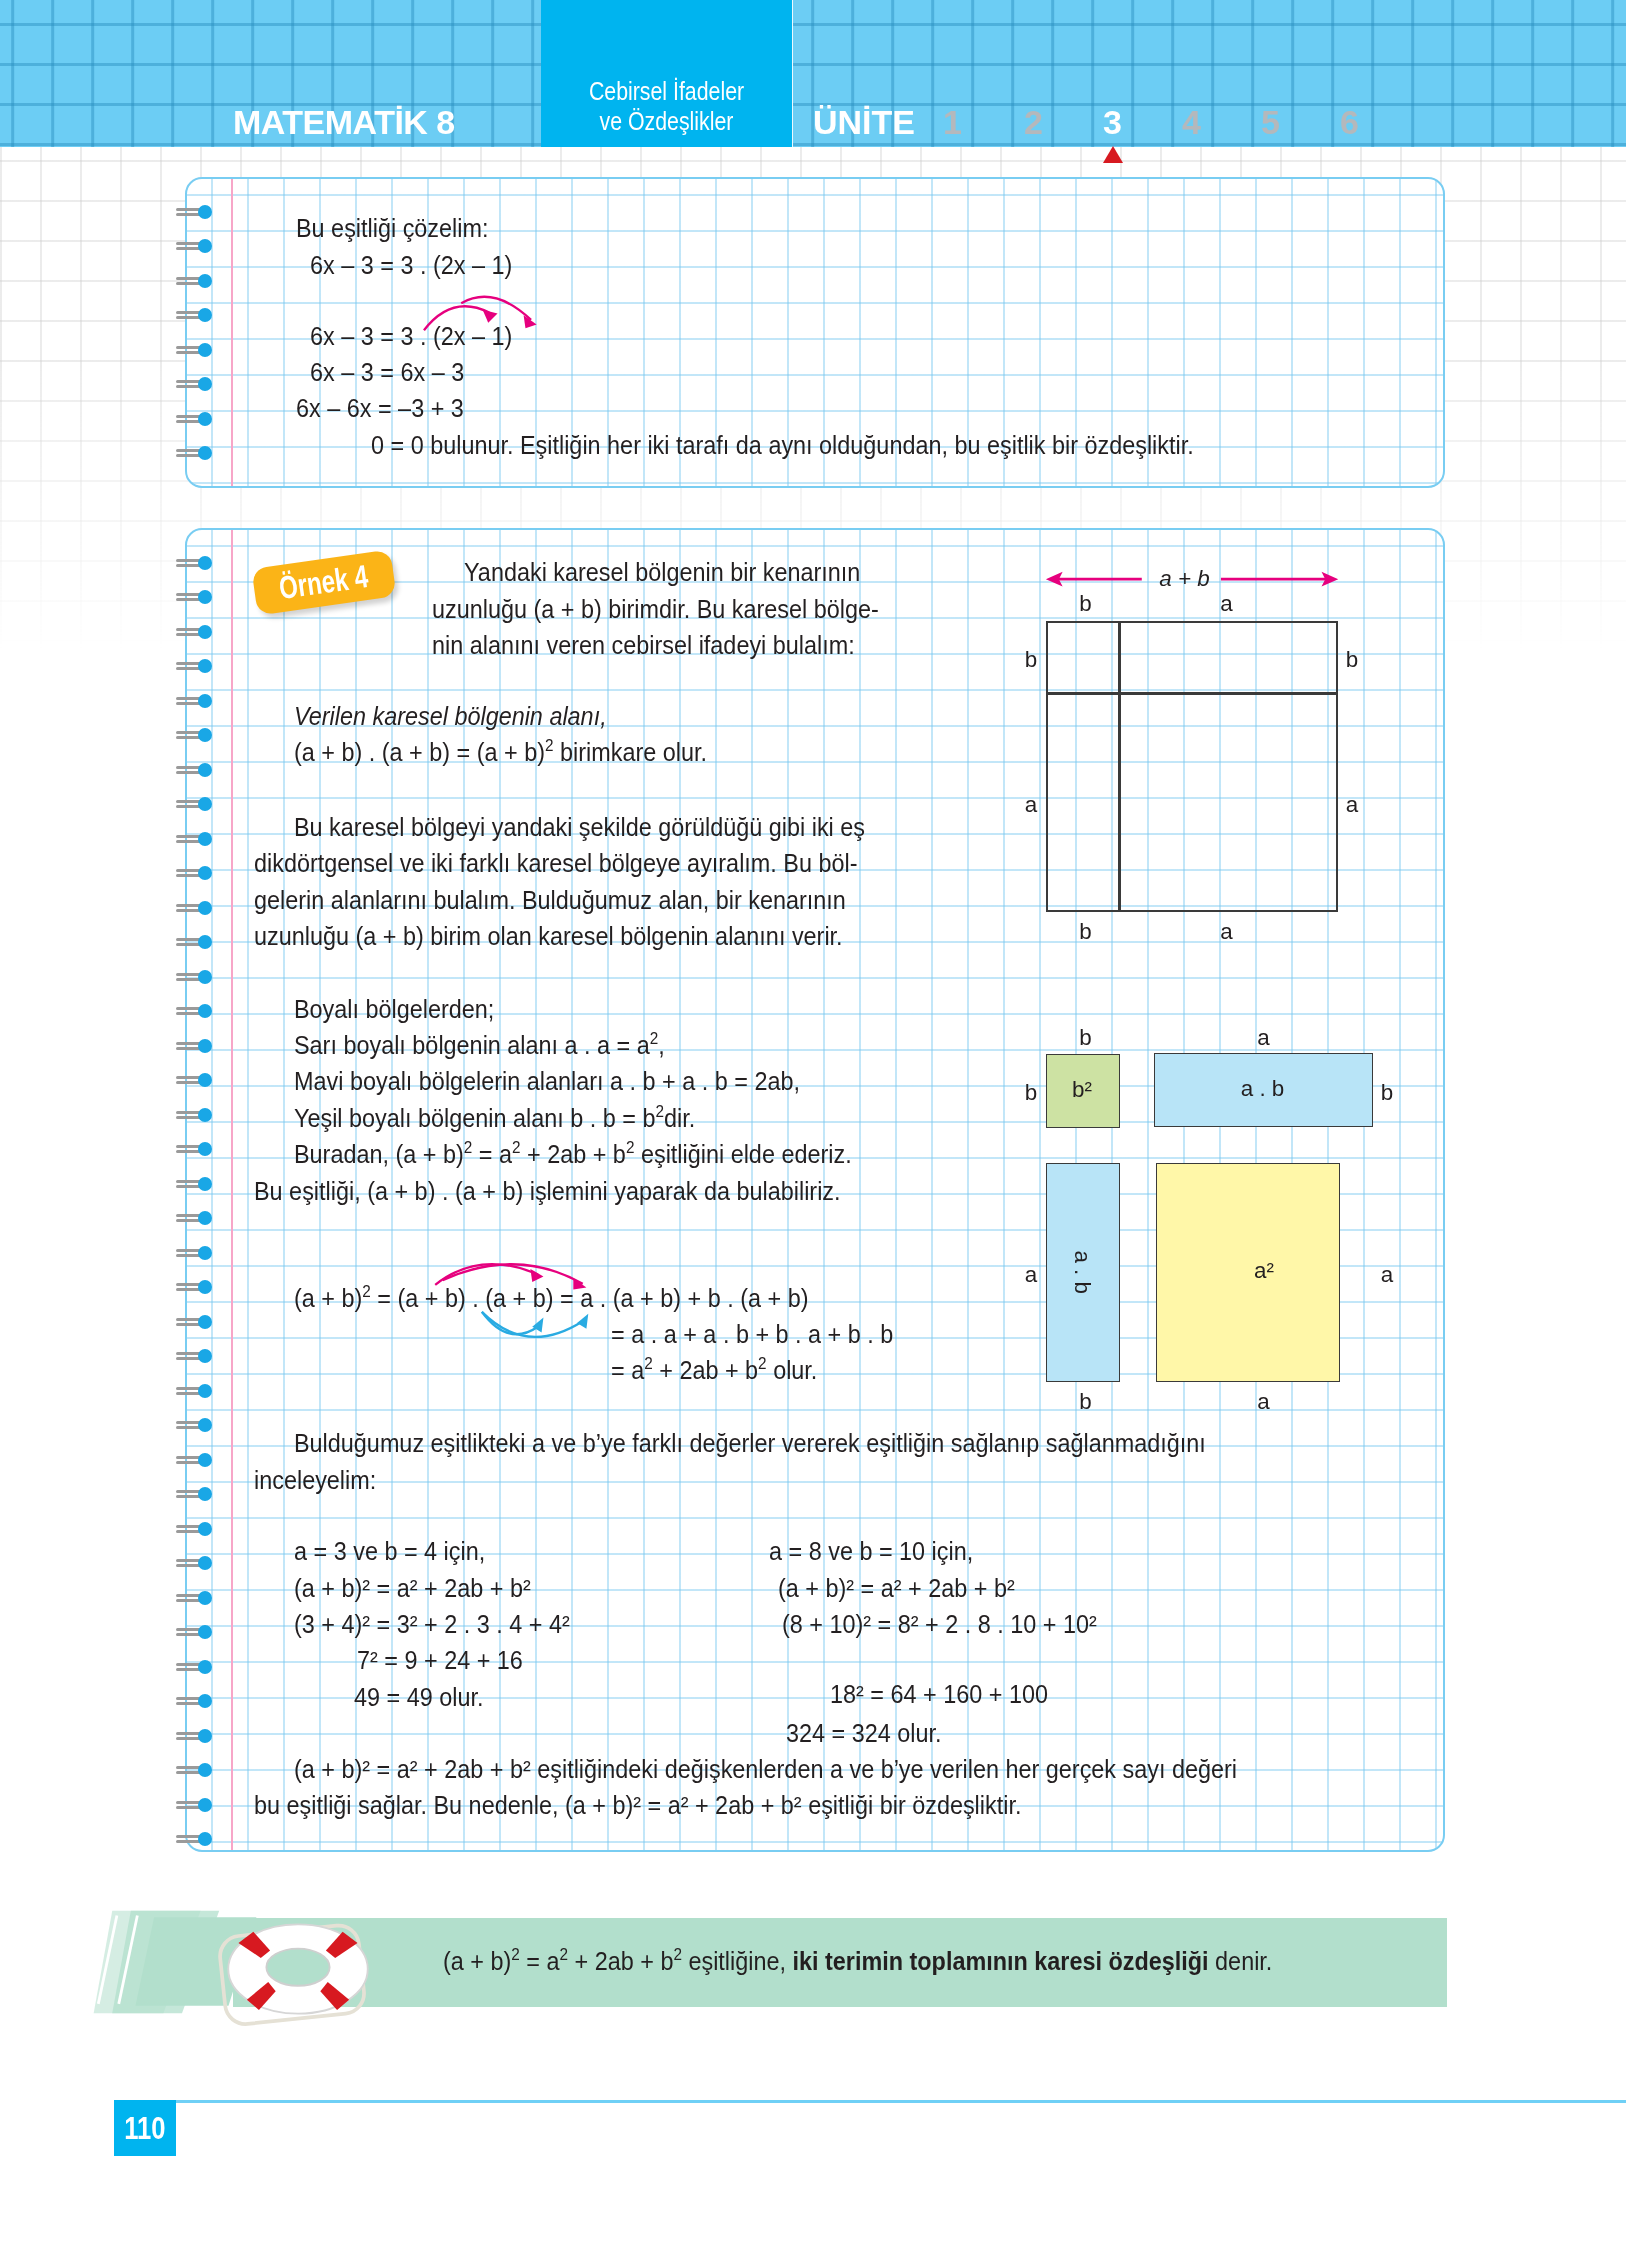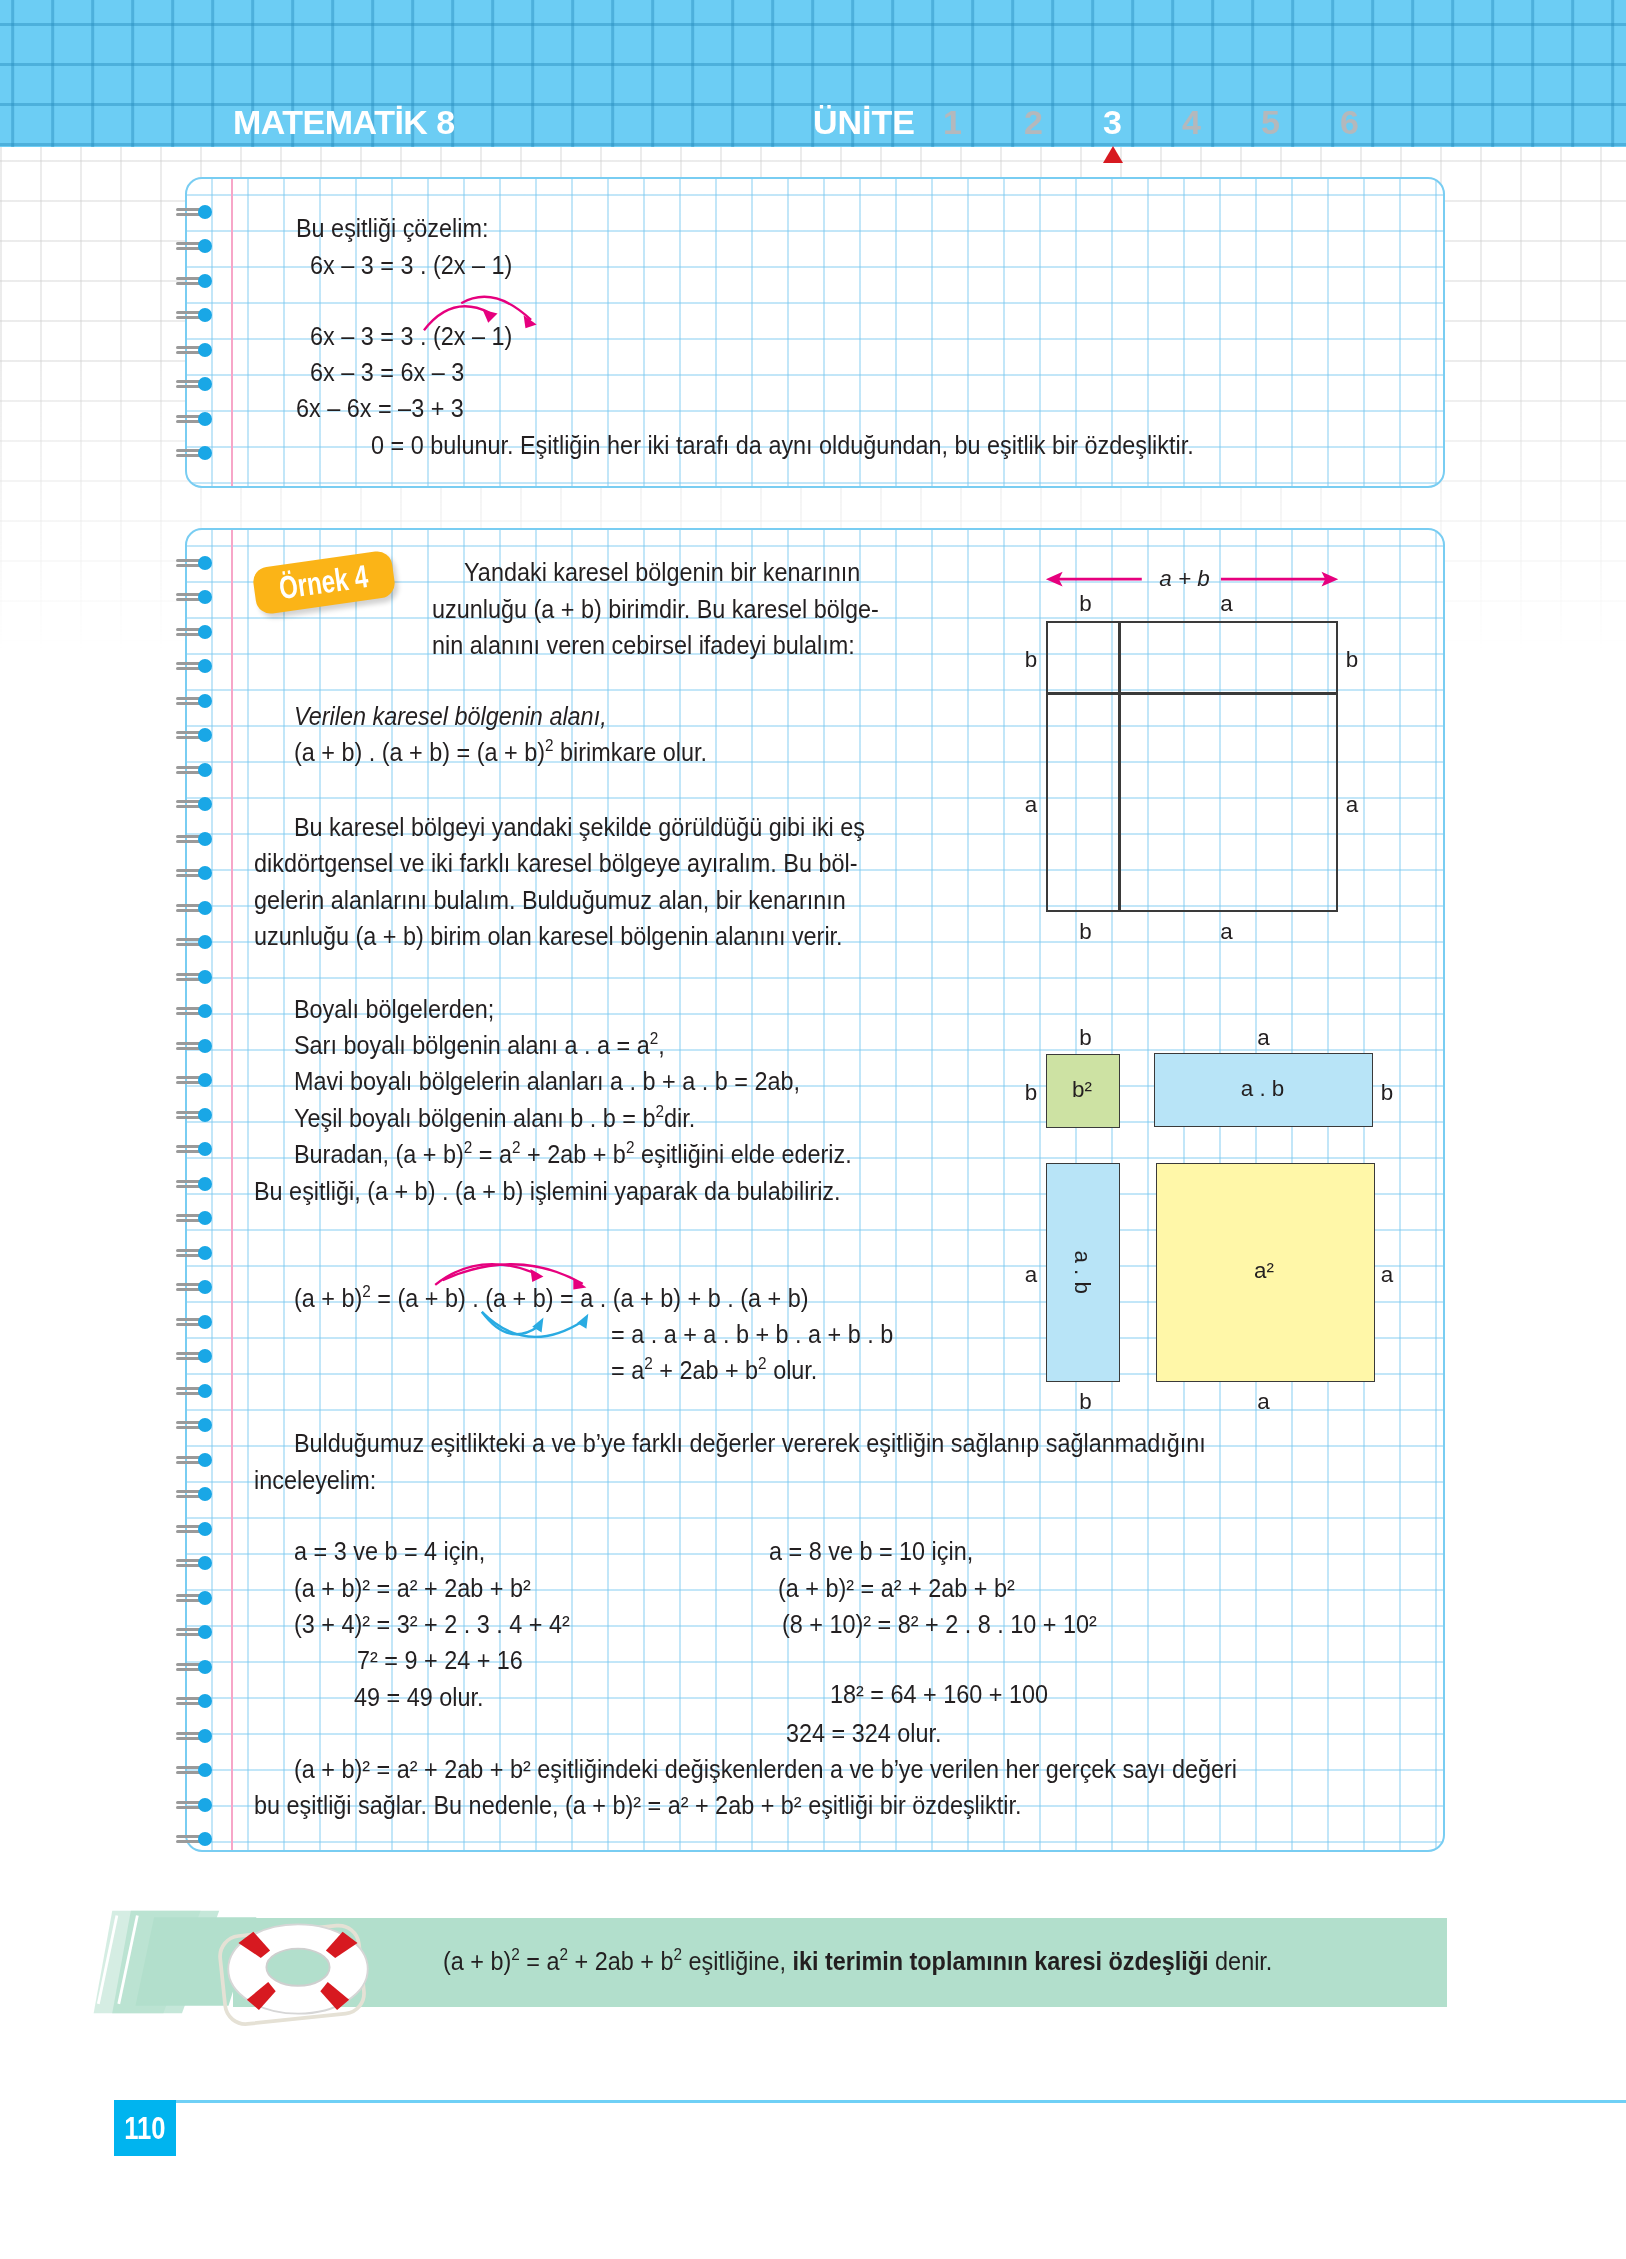--- a/index.html
+++ b/index.html
@@ -111,20 +111,24 @@
   }
   .page-num span { display:inline-block; transform: scaleX(0.8); }
 </style>
 </head>
 <body>
 
 <div class="page-bg"></div>
 
 <div class="header">
   <div class="brand">MATEMATİK 8</div>
+  <div class="chapter-tab">
+    <span>Cebirsel İfadeler</span>
+    <span>ve Özdeşlikler</span>
+  </div>
   <div class="unit-label">ÜNİTE</div>
   <div class="unit-num" style="left:943px">1</div>
   <div class="unit-num" style="left:1024px">2</div>
   <div class="unit-num active" style="left:1103px">3</div>
   <div class="unit-num" style="left:1182px">4</div>
   <div class="unit-num" style="left:1261px">5</div>
   <div class="unit-num" style="left:1340px">6</div>
 </div>
 <div class="unit-marker"></div>
 
@@ -468,21 +472,21 @@
 
   <div class="box" style="left:1046px; top:1054px; width:74px; height:74px; background:#cde2a3; border-width:1.9px;">
     <div class="lbl" style="left:0; top:24px; width:70px;">b²</div>
   </div>
   <div class="box" style="left:1154px; top:1053px; width:219px; height:74px; background:#b8e4f7; border-width:1.9px;">
     <div class="lbl" style="left:0; top:24px; width:215px;">a . b</div>
   </div>
   <div class="box" style="left:1046px; top:1163px; width:74px; height:219px; background:#b8e4f7; border-width:1.9px;">
     <div class="lbl" style="left:-73px; top:97px; width:215px; transform:rotate(90deg);">a . b</div>
   </div>
-  <div class="box" style="left:1156px; top:1163px; width:219px; height:219px; background:#fff7a8; border-width:1.9px;">
+  <div class="box" style="left:1156px; top:1163px; width:184px; height:219px; background:#fff7a8; border-width:1.9px;">
     <div class="lbl" style="left:0; top:96px; width:214px;">a²</div>
   </div>
 </div>
 
 <svg class="stripes" viewBox="0 0 200 150">
   <path d="M25 20 L120 20 L80 130 L5 130 Z" fill="#b2dfcc" opacity="0.55"></path>
   <path d="M45 20 L140 20 L100 130 L25 130 Z" fill="#b2dfcc" opacity="0.75"></path>
   <path d="M70 27 L180 27 L150 122 L50 122 Z" fill="#b2dfcc"></path>
   <path d="M30 25 L10 120" stroke="#ffffff" stroke-width="3"></path>
   <path d="M52 25 L32 120" stroke="#ffffff" stroke-width="3"></path>

